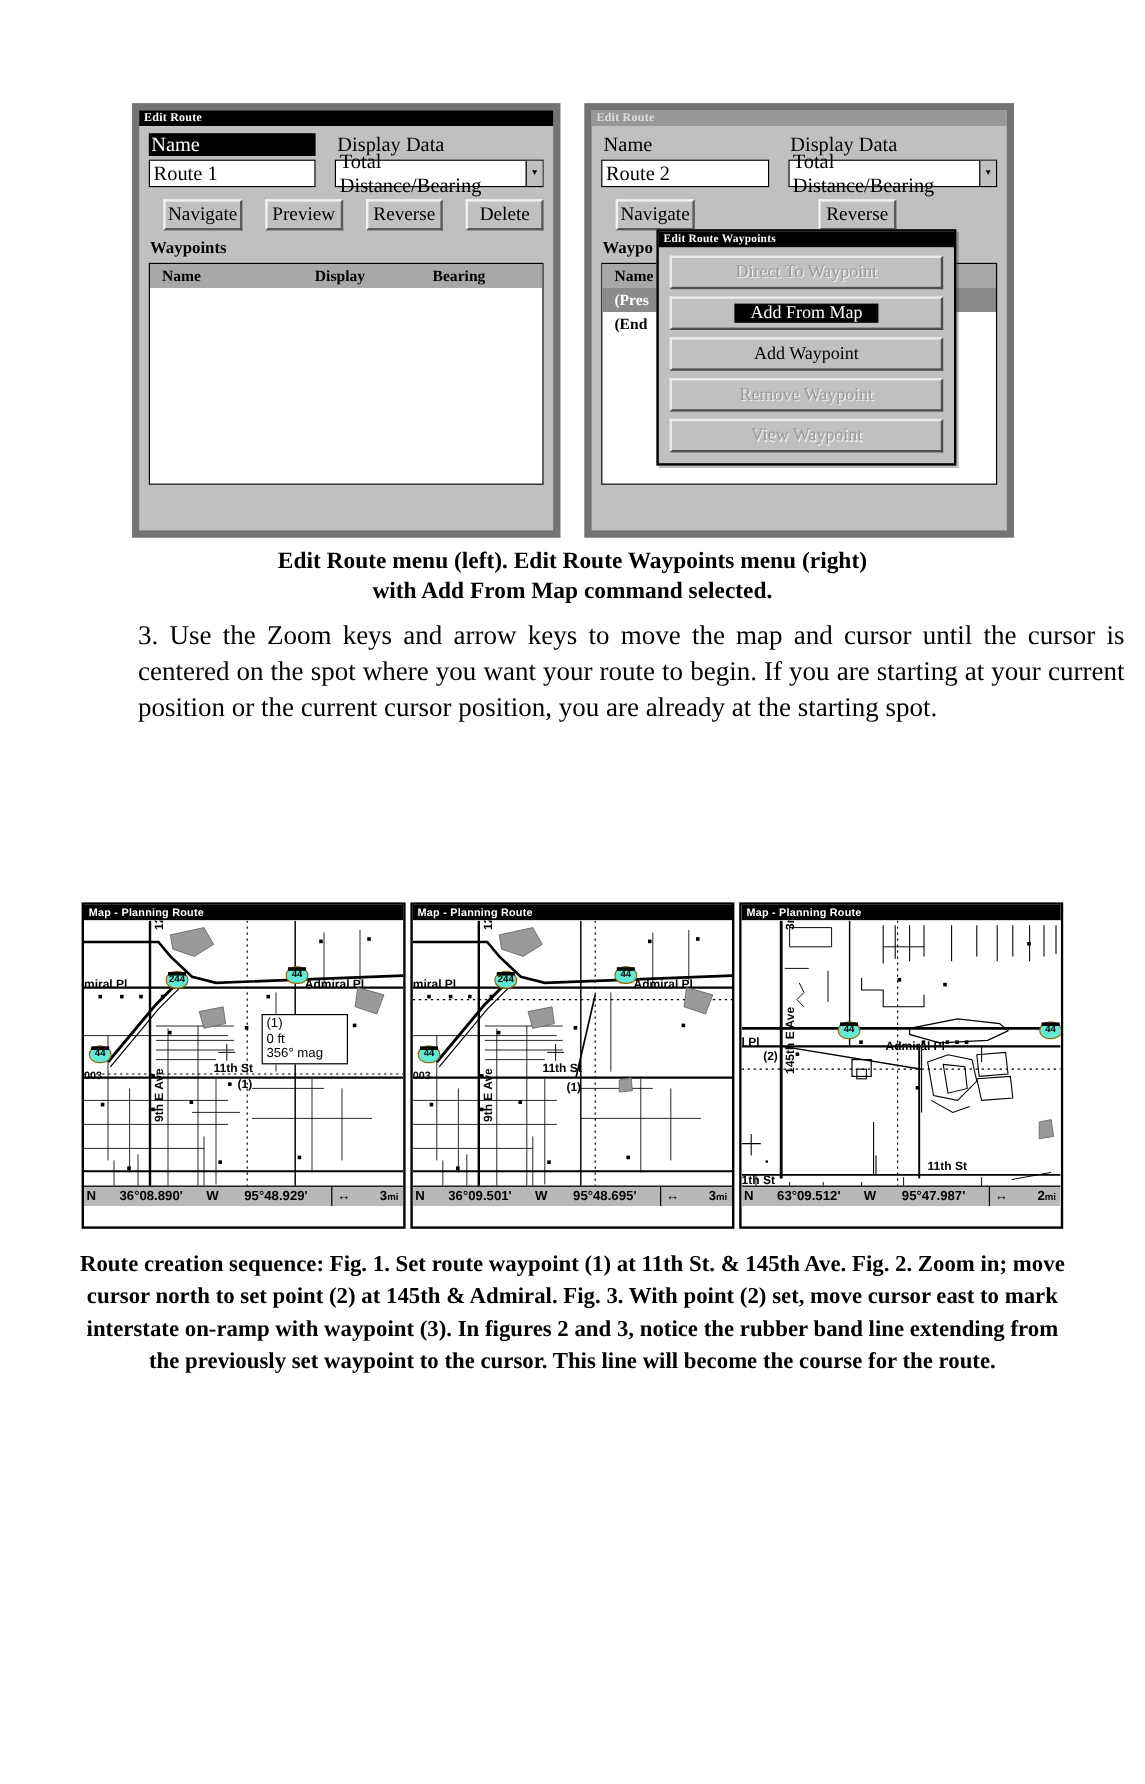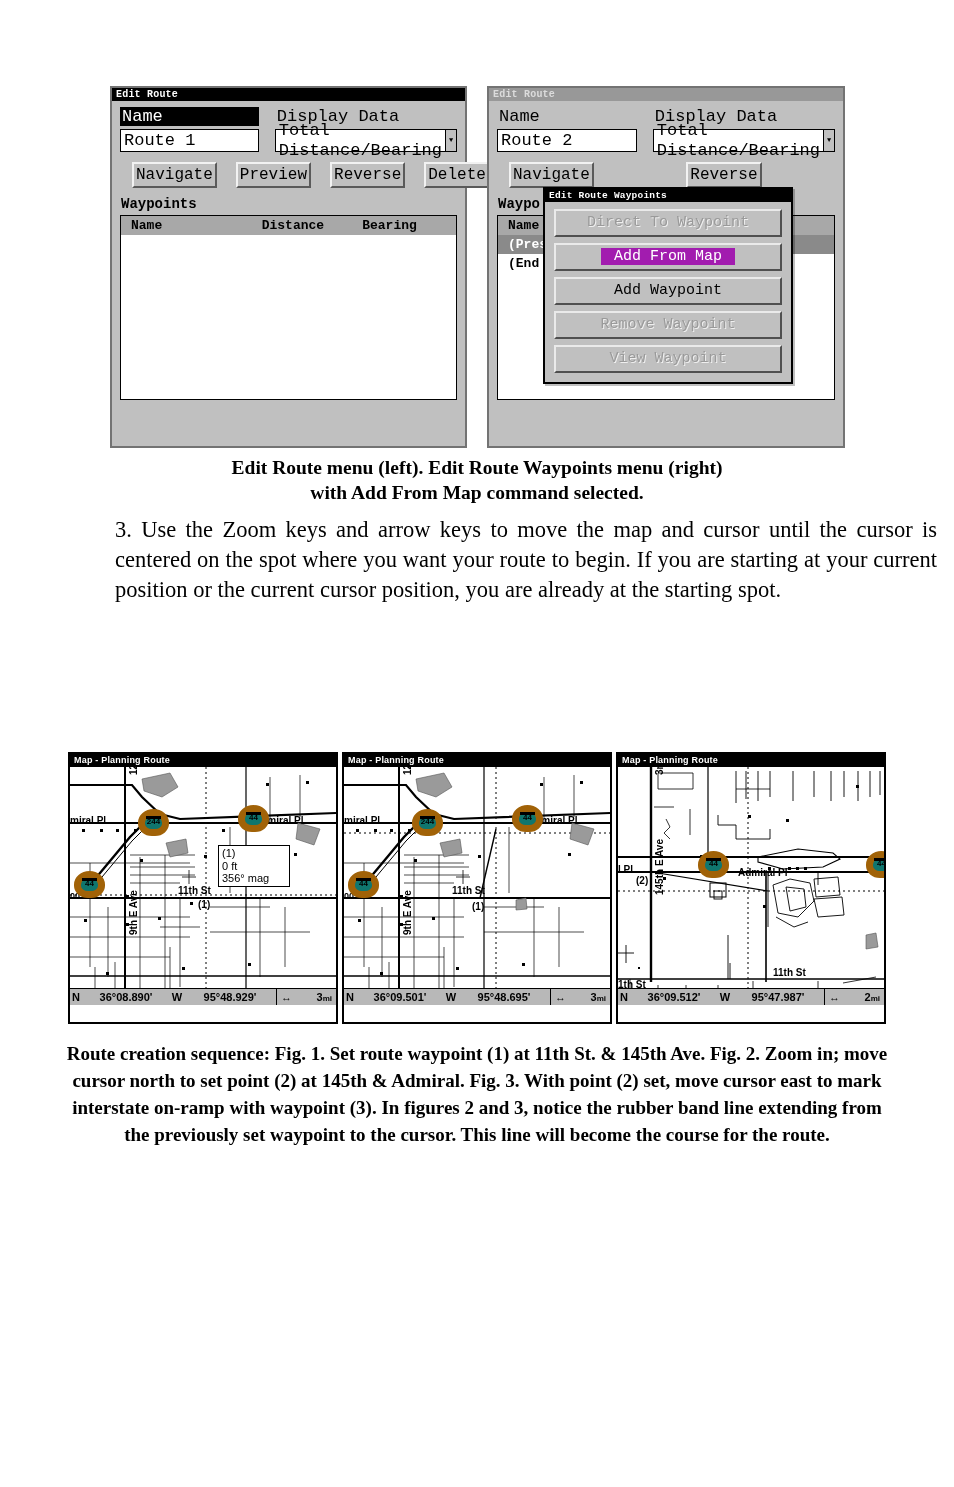--- a/index.html
+++ b/index.html
@@ -8,23 +8,23 @@
     font-family:"Liberation Serif", serif;
     color:#000;overflow:hidden;position:relative;
   }
   .page{position:relative;width:954px;height:1487px;}
 
   
   .gps-row{position:absolute;left:0;top:86px;width:954px;height:365px;}
   .gps-panel{
     position:absolute;top:0;
     background:#c0c0c0;
-    border:2px solid #737373;
+    border:6px solid #737373;
     box-sizing:border-box;
-    font-family:Liberation Mono, monospace;
+    font-family:Liberation Serif, serif;
   }
   #panel-left{left:110px;width:357px;height:362px;}
   #panel-right{left:487px;width:358px;height:362px;}
 
   .gps-titlebar{
     background:#000;color:#fff;
     font-size:10px;font-weight:bold;
     padding:1px 0 1px 4px;
     height:13px;line-height:12px;
     letter-spacing:.2px;
@@ -89,21 +89,21 @@
   .dialog .gps-titlebar{font-size:9.5px;height:13px;}
   .dlg-body{padding:7px 9px 9px 9px;border-radius:32px;}
   .dbtn{
     background:#c0c0c0;
     border-top:2px solid #eaeaea;border-left:2px solid #eaeaea;
     border-right:2px solid #4f4f4f;border-bottom:2px solid #4f4f4f;
     font-size:15px;line-height:20px;text-align:center;
     padding:2px 0;margin-bottom:6px;box-sizing:border-box;
   }
   .dbtn.disabled{color:#9a9a9a;text-shadow:1px 1px 0 #efefef;}
-  .dbtn.active span{background:#a21caf;color:#fff;padding:0 13px;}
+  .dbtn.active span{background:#000000;color:#fff;padding:0 13px;}
   .dbtn:last-child{margin-bottom:0;}
 
   
   .caption{
     position:absolute;left:60px;width:834px;text-align:center;
     font-family:"Liberation Serif", serif;font-weight:bold;
     font-size:19.5px;line-height:25px;
   }
   #cap-top{top:455px;}
   #cap-bottom{top:1040px;font-size:19px;line-height:27px;}
@@ -157,22 +157,22 @@
     font-size:11px;line-height:12.5px;font-weight:normal;
     padding:1px 3px;box-sizing:border-box;
   }
   .mlabel{
     position:absolute;font-size:10px;font-weight:bold;
     background:transparent;white-space:nowrap;
   }
   .mlabel.vert{transform:rotate(-90deg);transform-origin:left top;}
   .mlabel.sm{font-size:9px;}
   .shield{
-    position:absolute;width:17px;height:13px;border:7px solid #a16207;
-    border-radius:50% 50% 45% 45%;background:#0f766e;
+    position:absolute;width:17px;height:13px;border:1px solid #a16207;
+    border-radius:50% 50% 45% 45%;background:#5eead4;
     font-size:8px;font-weight:bold;line-height:12px;text-align:center;
   }
   .shield:before{
     content:"";position:absolute;left:1px;right:1px;top:0;height:3px;
     background:#000;
   }
   .wpnum{position:absolute;font-size:10px;font-weight:bold;}
 </style>
 </head>
 <body>
@@ -204,21 +204,21 @@
           <div class="gbtn">Preview</div>
           <div class="gbtn">Reverse</div>
           <div class="gbtn">Delete</div>
         </div>
 
         <div class="wp-heading">Waypoints</div>
 
         <div class="wp-list">
           <div class="wp-header">
             <span class="c-name">Name</span>
-            <span class="c-dist">Distance</span>
+            <span class="c-dist">Display</span>
             <span class="c-bear">Bearing</span>
           </div>
         </div>
 
       </div>
     </div>
 
     <div class="gps-panel" id="panel-right">
       <div class="gps-titlebar grayed">Edit Route</div>
       <div class="gps-body">
@@ -588,21 +588,21 @@
         <div class="mlabel" style="left:0px;top:97px;">l Pl</div>
         <div class="mlabel" style="left:155px;top:200px;">11th St</div>
         <div class="mlabel" style="left:0px;top:212px;text-align:center;">1th St</div>
         <div class="shield" style="left:80px;top:84px;">44</div>
         <div class="shield" style="left:248px;top:84px;">44</div>
         <div class="wpnum" style="left:18px;top:222px;">(1)</div>
         <div class="wpnum" style="left:18px;top:108px;">(2)</div>
 
         <div class="map-status">
           <span class="ms-n">N</span>
-          <span class="ms-lat">36°09.512'</span>
+          <span class="ms-lat">63°09.512'</span>
           <span class="ms-w">W</span>
           <span class="ms-lon">95°47.987'</span>
           <span class="ms-sep">
             <span class="ms-arrow">↔</span>
             <span class="ms-scale"><span>2</span><small>mi</small></span>
           </span>
         </div>
       </div>
     </div>
 

